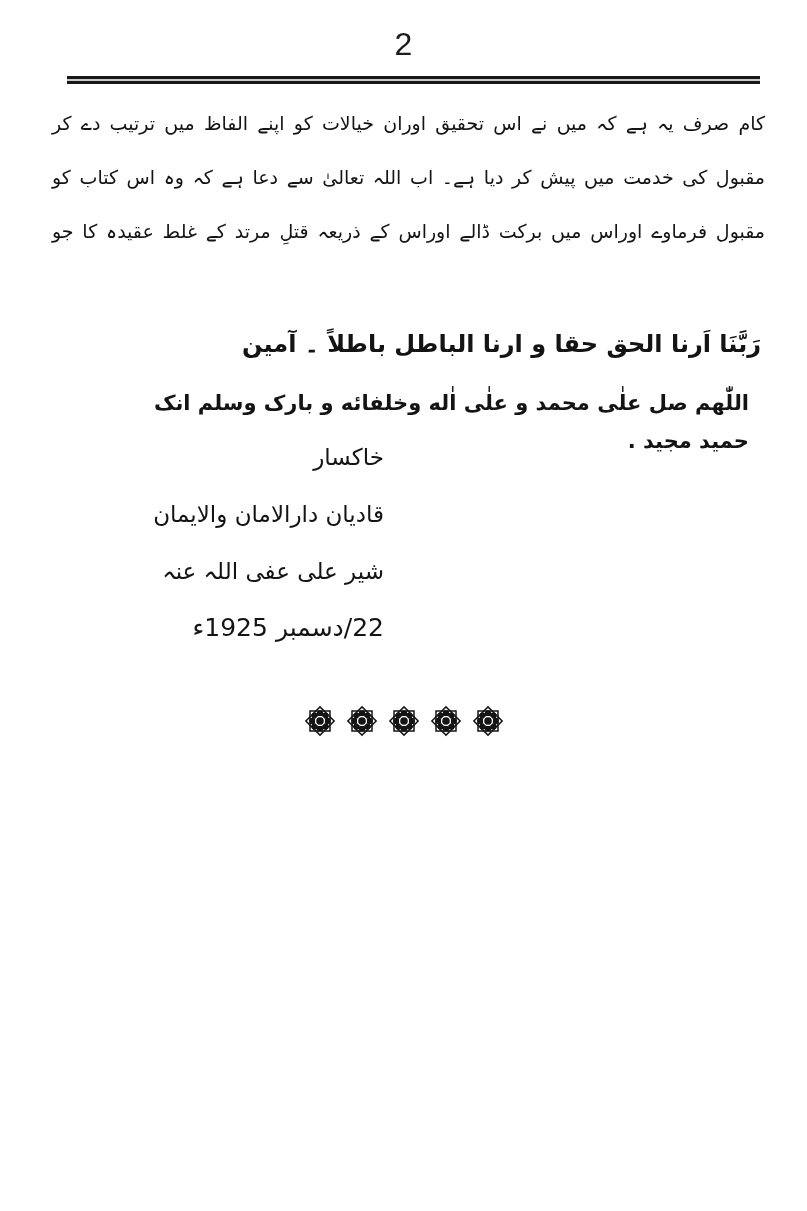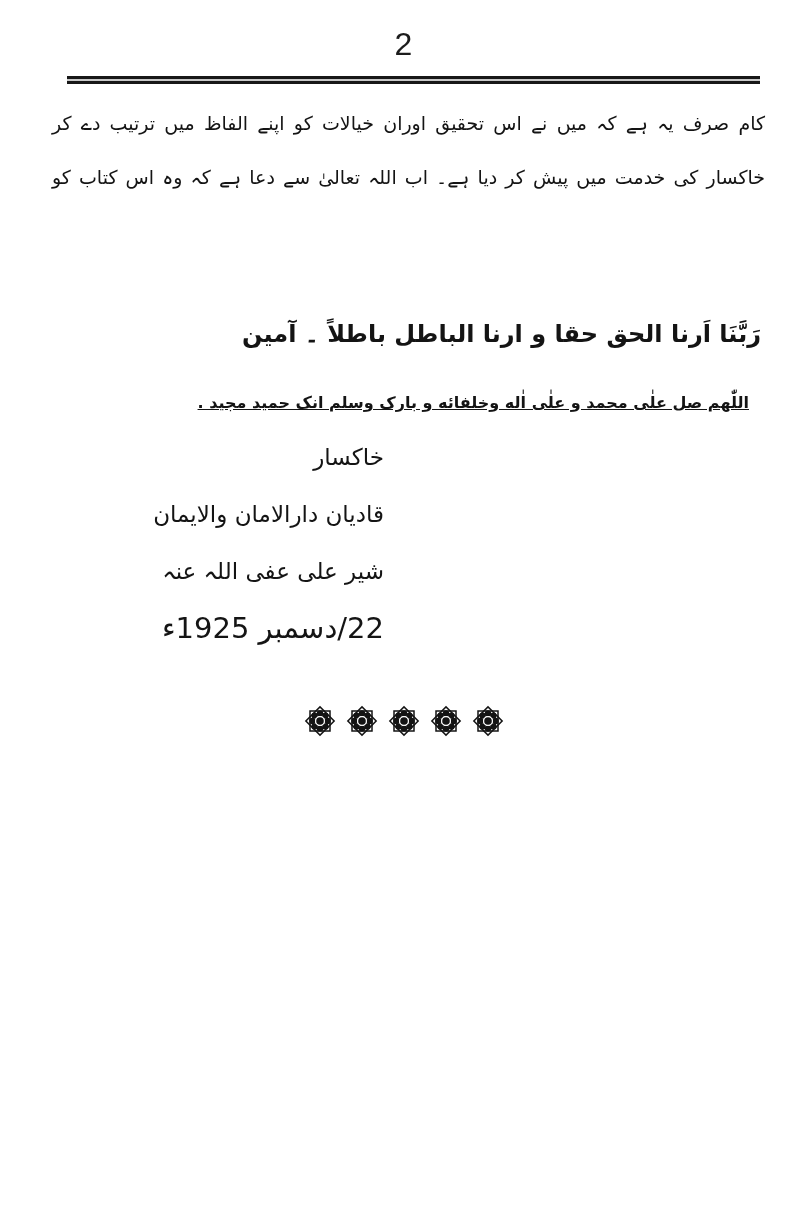--- a/index.html
+++ b/index.html
@@ -32,56 +32,57 @@
     line-height:54px;
     height:54px;
     text-align:justify;
     text-align-last:justify;
     -moz-text-align-last:justify;
     white-space:normal;
     font-weight:500;
     margin-left:12px;
   }
   .dua{
-    position:absolute;top:312px;right:46px;left:150px;
+    position:absolute;top:322px;right:46px;left:150px;
     direction:rtl;text-align:right;
     font-weight:bold;font-size:24px;line-height:44px;
   }
   .salawat{
     position:absolute;top:384px;right:58px;left:110px;
     direction:rtl;text-align:right;
-    font-weight:bold;font-size:16px;line-height:38px;text-decoration:underline;
+    font-weight:bold;font-size:21px;line-height:38px;
   }
   .signature{
     position:absolute;top:432px;left:116px;width:268px;
     direction:rtl;text-align:right;
   }
   .sig{
     height:57px;line-height:50px;
     font-size:23px;font-weight:500;
   }
-  .sig.date{font-size:29px;}
+  .sig.date{font-size:25px;}
   .ornaments{
     position:absolute;top:704px;left:0;right:0;
     display:flex;justify-content:center;align-items:center;gap:8px;
   }
   .ornaments svg{display:block;}
 </style>
 </head>
 <body>
 
 <div class="page">
 
   <div class="page-number">2</div>
 
   <div class="double-rule"></div>
 
   <div class="body-text">
     <div class="urdu-line">کام صرف یہ ہے کہ میں نے اس تحقیق اوران خیالات کو اپنے الفاظ میں ترتیب دے کر</div>
-    <div class="urdu-line">خاکسار کی خدمت میں پیش کر دیا ہے۔ اب اللہ تعالیٰ سے دعا ہے کہ وہ اس کتاب کو</div>
+    <div class="urdu-line">مقبول کی خدمت میں پیش کر دیا ہے۔ اب اللہ تعالیٰ سے دعا ہے کہ وہ اس کتاب کو</div>
+    <div class="urdu-line">مقبول فرماوے اوراس میں برکت ڈالے اوراس کے ذریعہ قتلِ مرتد کے غلط عقیدہ کا جو</div>
   </div>
 
   <div class="dua">رَبَّنَا اَرنا الحق حقا و ارنا الباطل باطلاً ۔ آمین</div>
 
   <div class="salawat">اللّٰهم صل علٰی محمد و علٰی اٰله وخلفائه و بارک وسلم انک حمید مجید .</div>
 
   <div class="signature">
     <div class="sig">خاکسار</div>
     <div class="sig">قادیان دارالامان والایمان</div>
     <div class="sig">شیر علی عفی اللہ عنہ</div>

